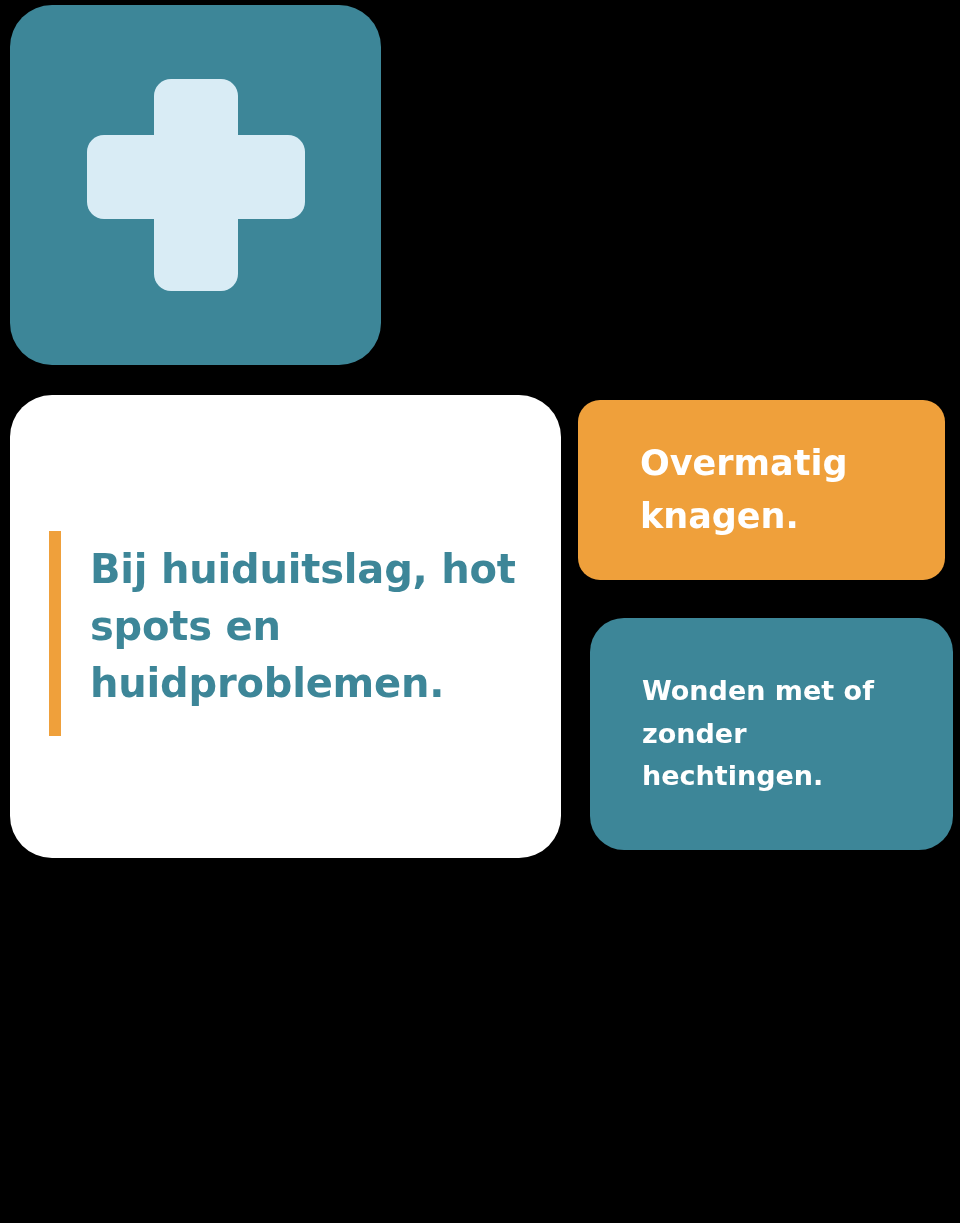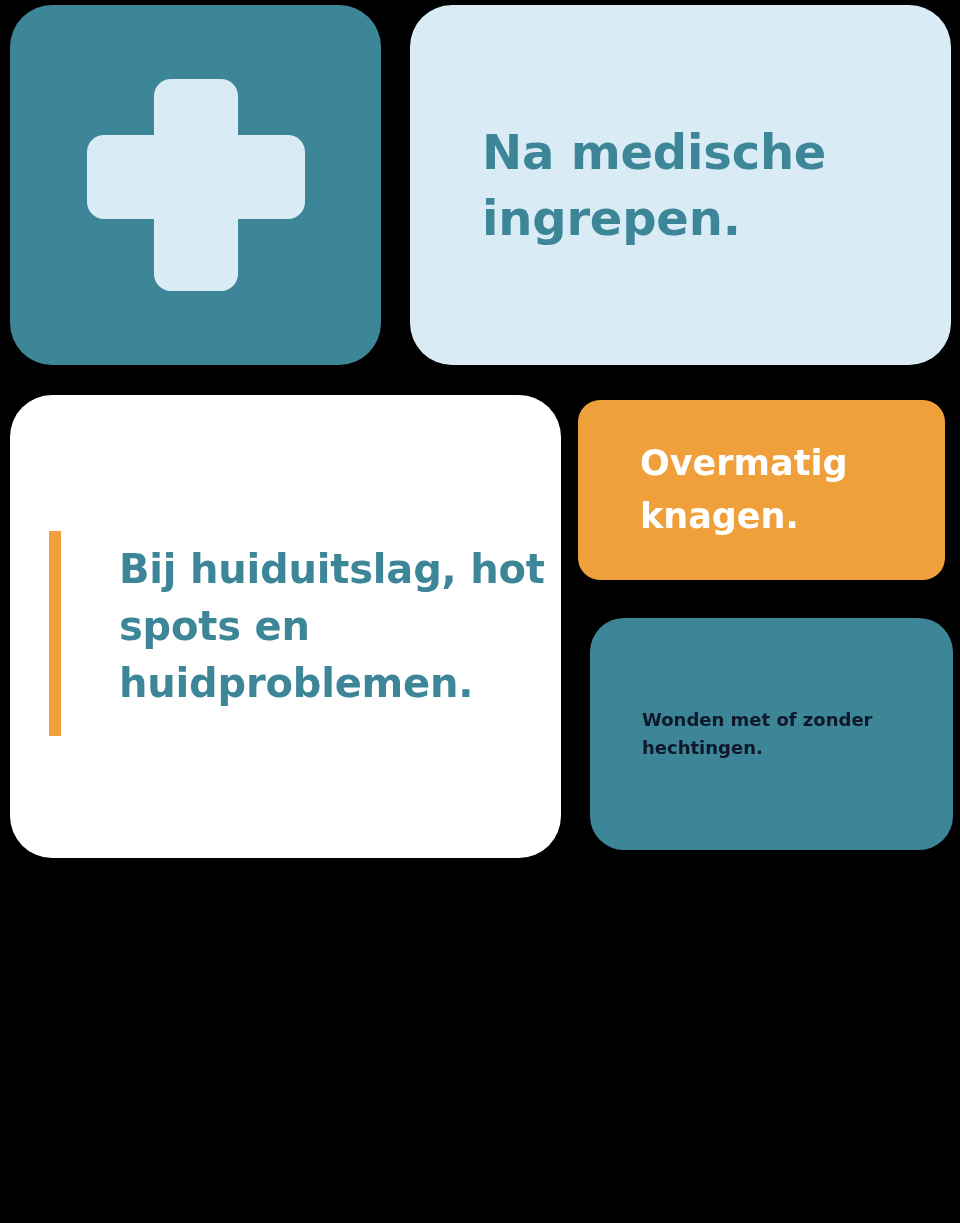--- a/index.html
+++ b/index.html
@@ -89,21 +89,20 @@
   
   #skin-card {
     left: 10px;
     top: 395px;
     width: 551px;
     height: 463px;
     background: #FFFFFF;
     border-radius: 42px;
     display: flex;
     align-items: center;
-    padding-left: 29px;
   }
   #skin-card .accent-bar {
     position: absolute;
     left: 39px;
     top: 136px;
     width: 12px;
     height: 205px;
     background: #EFA03B;
   }
   #skin-card .headline {
@@ -145,22 +144,22 @@
     width: 363px;
     height: 232px;
     background: #3D8698;
     border-radius: 34px;
     display: flex;
     flex-direction: column;
     justify-content: center;
     padding-left: 52px;
   }
   #wounds-card .headline {
-    color: #0f172a;
-    font-size: 18px;
+    color: #ffffff;
+    font-size: 27px;
     font-weight: 700;
     line-height: 1.58;
     letter-spacing: 0px;
     max-width: 240px;
   }
 
   
   #bowel-card {
     left: 15px;
     top: 885px;
@@ -187,23 +186,20 @@
 
 <div class="stage">
 
   <div class="card" id="icon-card">
     <div class="cross-icon">
       <div class="bar bar-h"></div>
       <div class="bar bar-v"></div>
     </div>
   </div>
 
-  <div class="card" id="medical-card">
-    <div class="headline">Na medische ingrepen.</div>
-  </div>
 
   <div class="card" id="skin-card">
     <div class="accent-bar"></div>
     <div class="headline">Bij huiduitslag, hot spots en huidproblemen.</div>
   </div>
 
   <div class="card" id="chewing-card">
     <div class="headline">Overmatig knagen.</div>
   </div>
 

